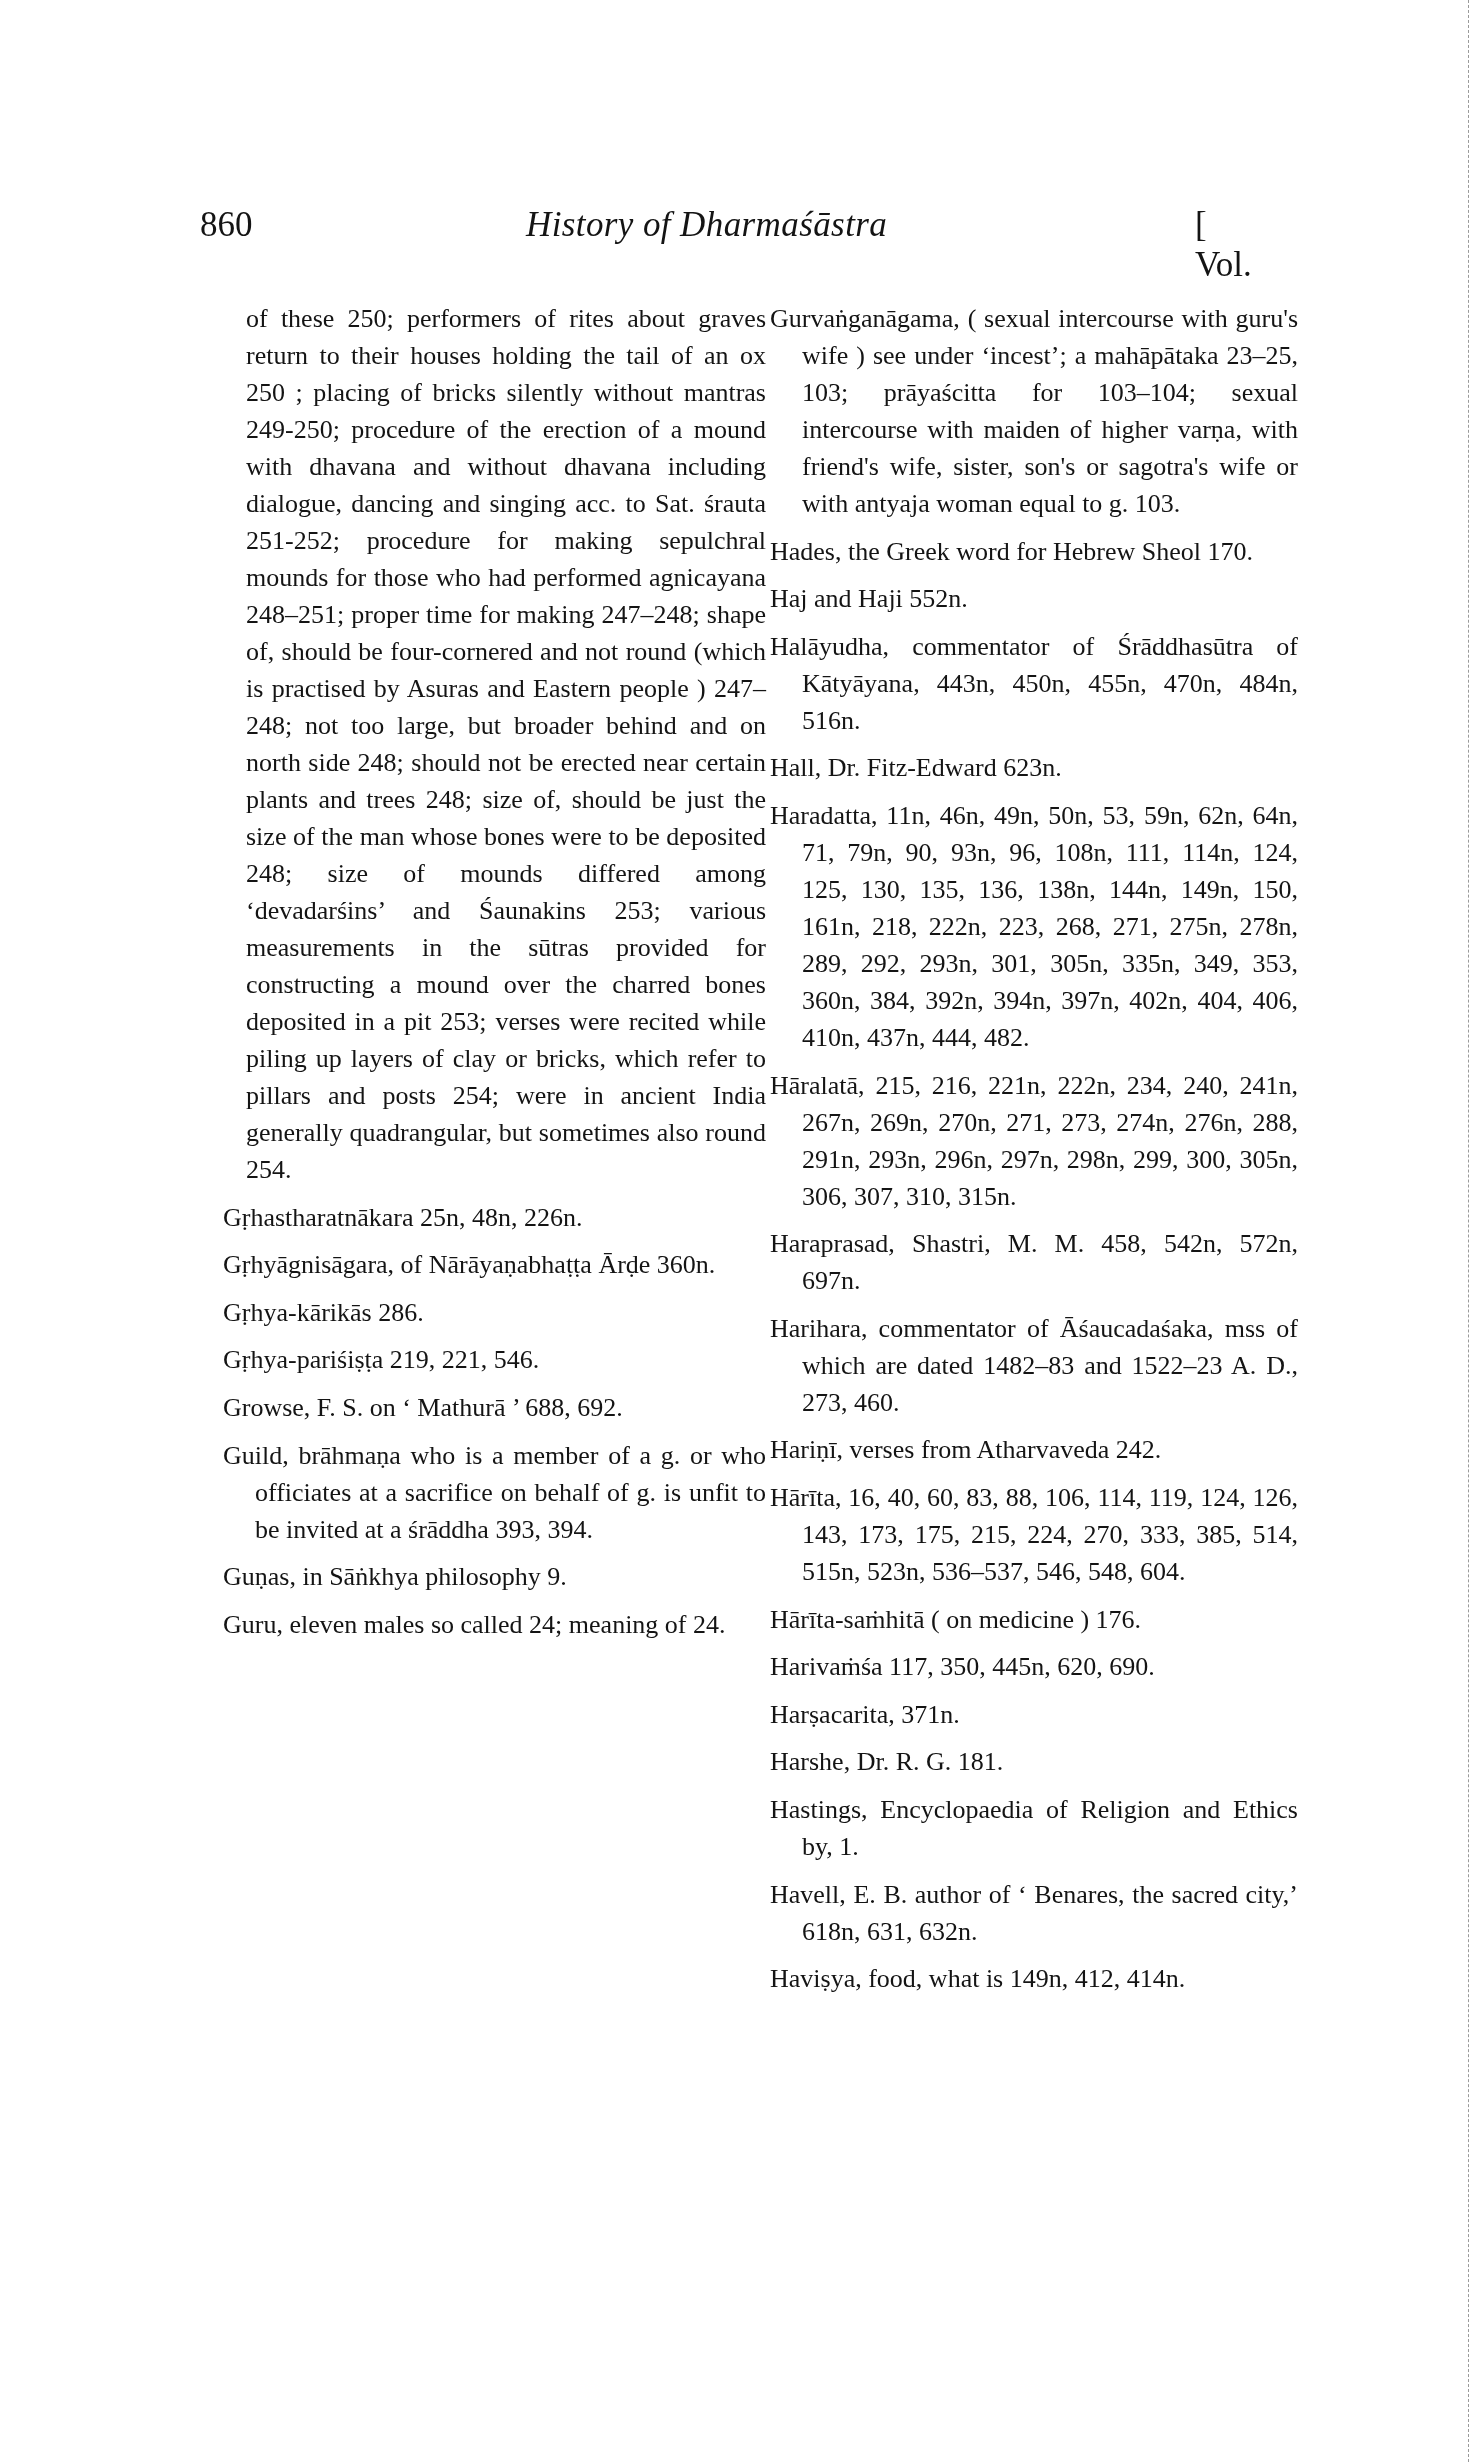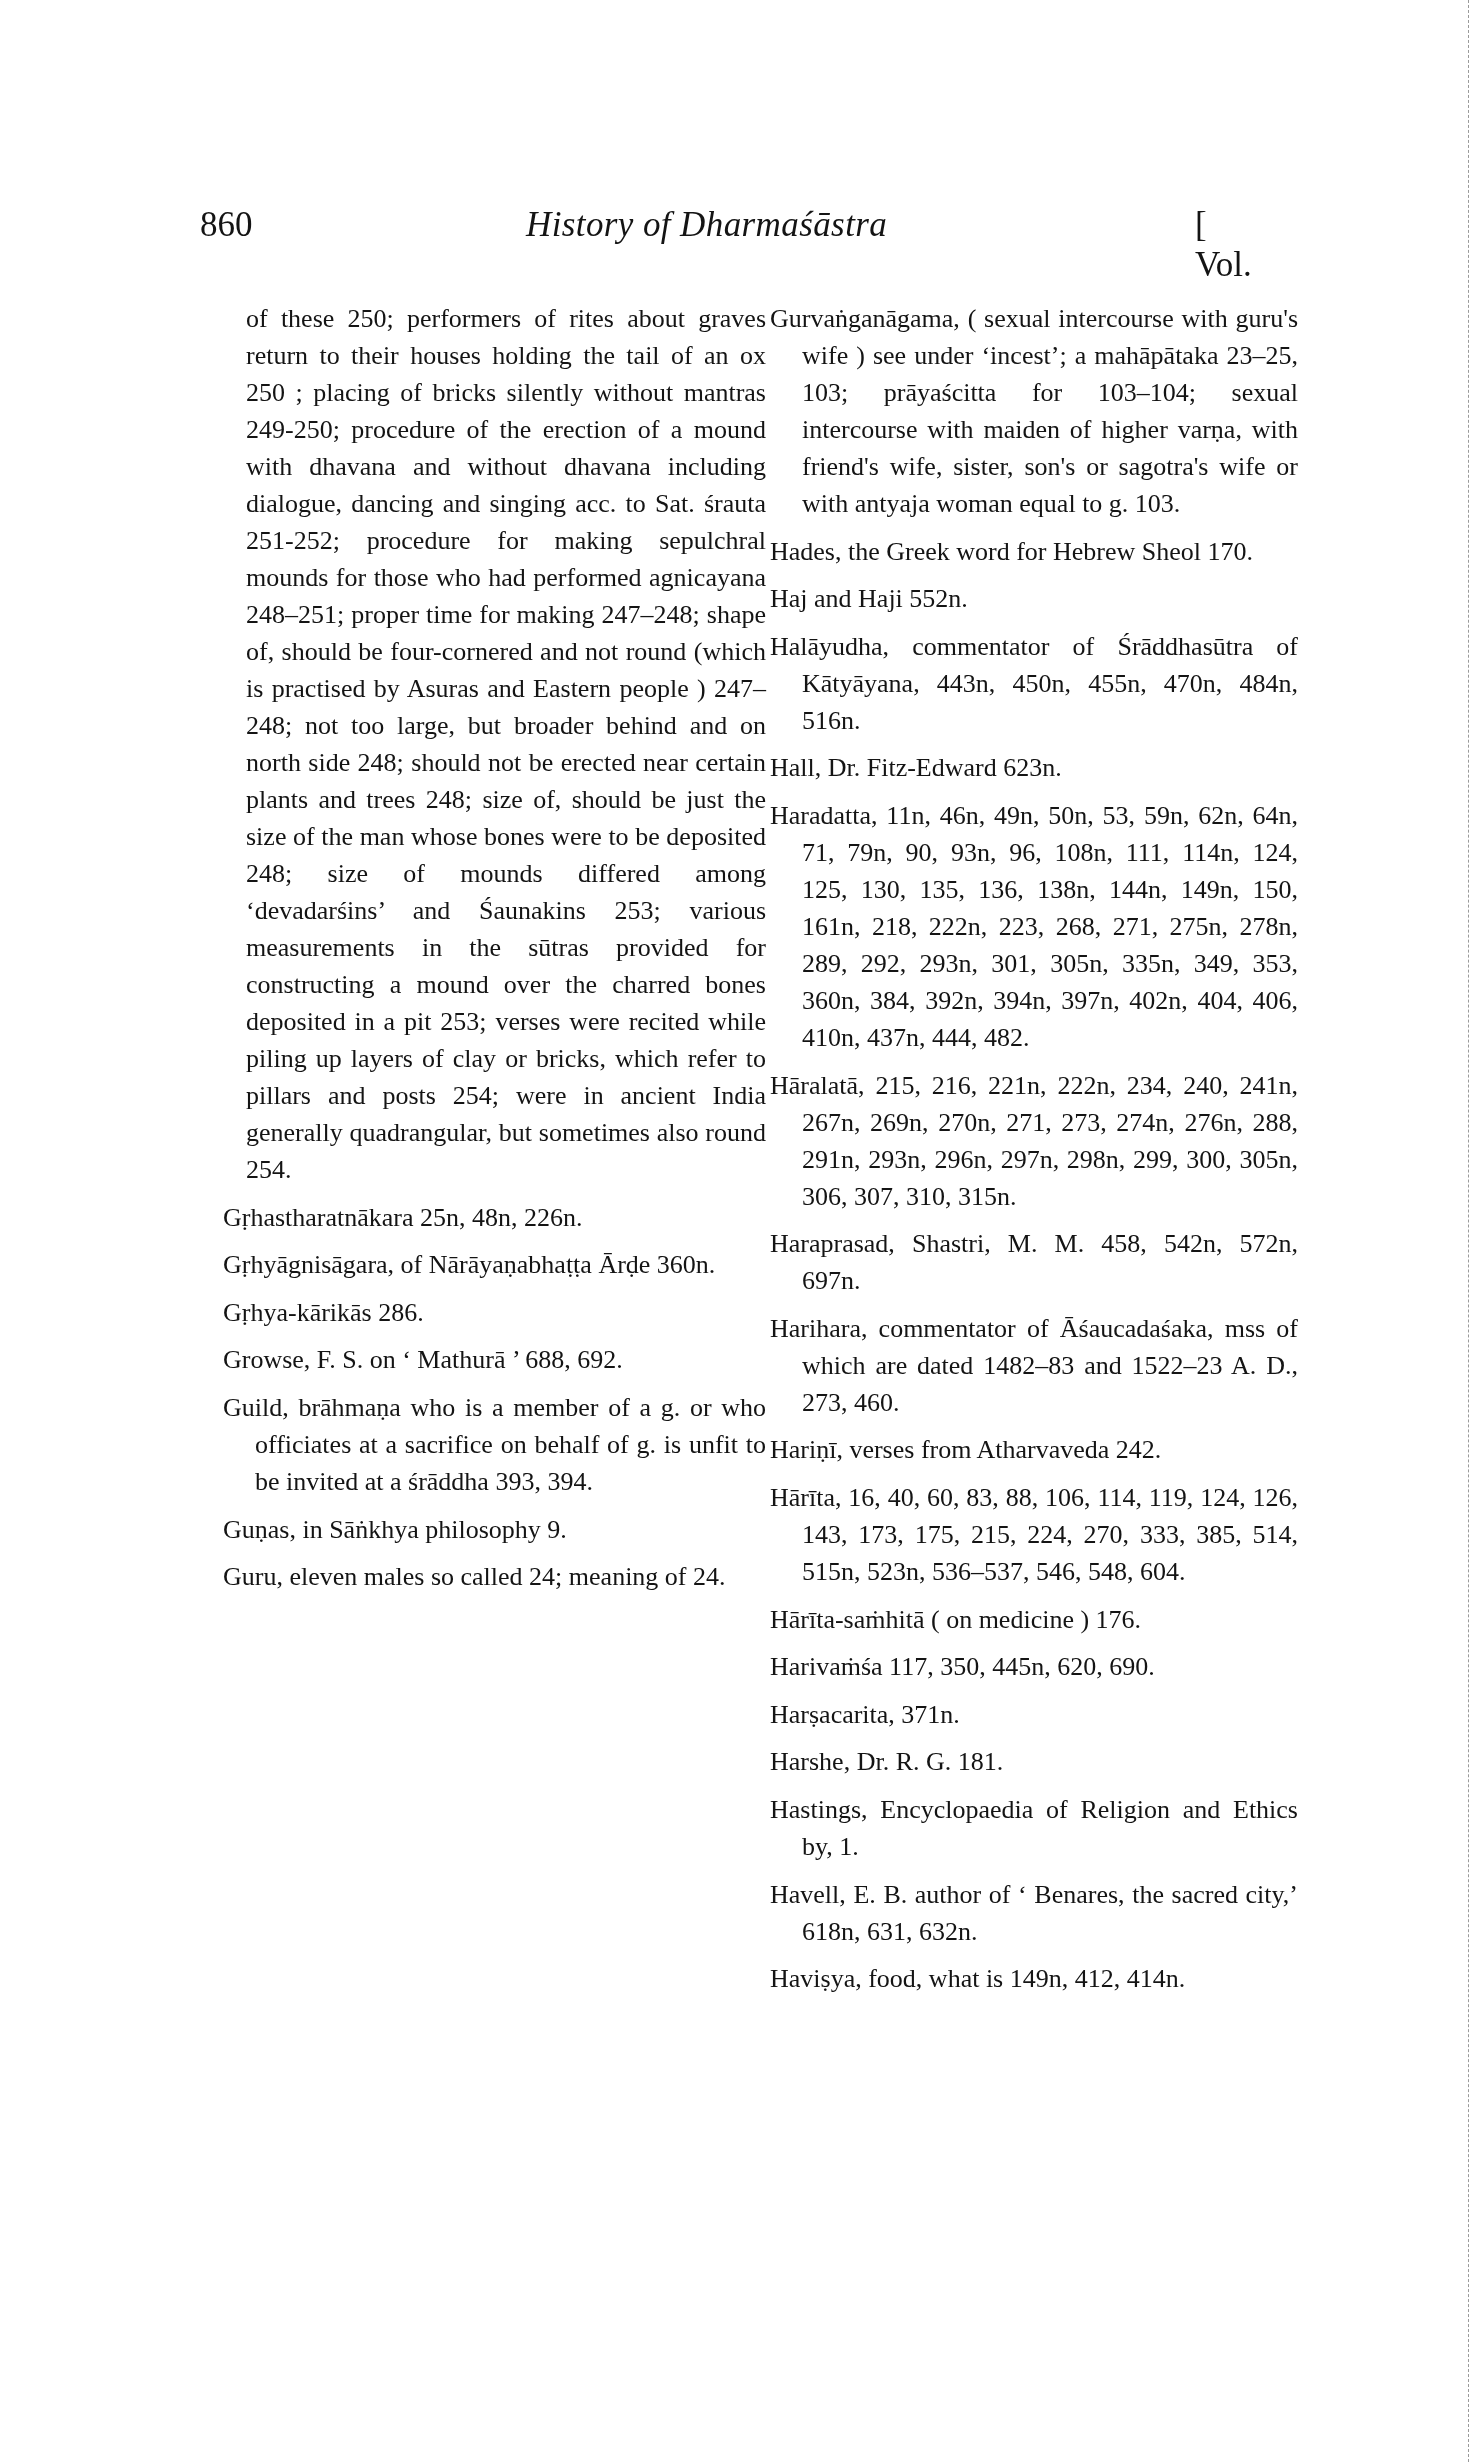--- a/index.html
+++ b/index.html
@@ -32,20 +32,21 @@
   <span class="page-num">860</span>
   <span class="running-title">History of Dharmaśāstra</span>
   <span class="vol">[ Vol.</span>
 </div>
 
 <div class="col left">
   <p class="entry cont" style="padding-left:23px;text-indent:0">of these 250; performers of rites about graves return to their houses holding the tail of an ox 250 ; placing of bricks silently without mantras 249-250; procedure of the erection of a mound with dhavana and without dhavana including dialogue, dancing and singing acc. to Sat. śrauta 251-252; procedure for making sepulchral mounds for those who had performed agnicayana 248–251; proper time for making 247–248; shape of, should be four-cornered and not round (which is practised by Asuras and Eastern people ) 247–248; not too large, but broader behind and on north side 248; should not be erected near certain plants and trees 248; size of, should be just the size of the man whose bones were to be deposited 248; size of mounds differed among ‘devadarśins’ and Śaunakins 253; various measurements in the sūtras provided for constructing a mound over the charred bones deposited in a pit 253; verses were recited while piling up layers of clay or bricks, which refer to pillars and posts 254; were in ancient India generally quadrangular, but sometimes also round 254.</p>
   <p class="entry">Gṛhastharatnākara 25n, 48n, 226n.</p>
   <p class="entry">Gṛhyāgnisāgara, of Nārāyaṇabhaṭṭa Ārḍe 360n.</p>
   <p class="entry">Gṛhya-kārikās 286.</p>
+  <p class="entry">Gṛhya-pariśiṣṭa 219, 221, 546.</p>
   <p class="entry">Growse, F. S. on ‘ Mathurā ’ 688, 692.</p>
   <p class="entry">Guild, brāhmaṇa who is a member of a g. or who officiates at a sacrifice on behalf of g. is unfit to be invited at a śrāddha 393, 394.</p>
   <p class="entry">Guṇas, in Sāṅkhya philosophy 9.</p>
   <p class="entry">Guru, eleven males so called 24; meaning of 24.</p>
 </div>
 
 <div class="col right">
   <p class="entry">Gurvaṅganāgama, ( sexual intercourse with guru's wife ) see under ‘incest’; a mahāpātaka 23–25, 103; prāyaścitta for 103–104; sexual intercourse with maiden of higher varṇa, with friend's wife, sister, son's or sagotra's wife or with antyaja woman equal to g. 103.</p>
   <p class="entry">Hades, the Greek word for Hebrew Sheol 170.</p>
   <p class="entry">Haj and Haji 552n.</p>

